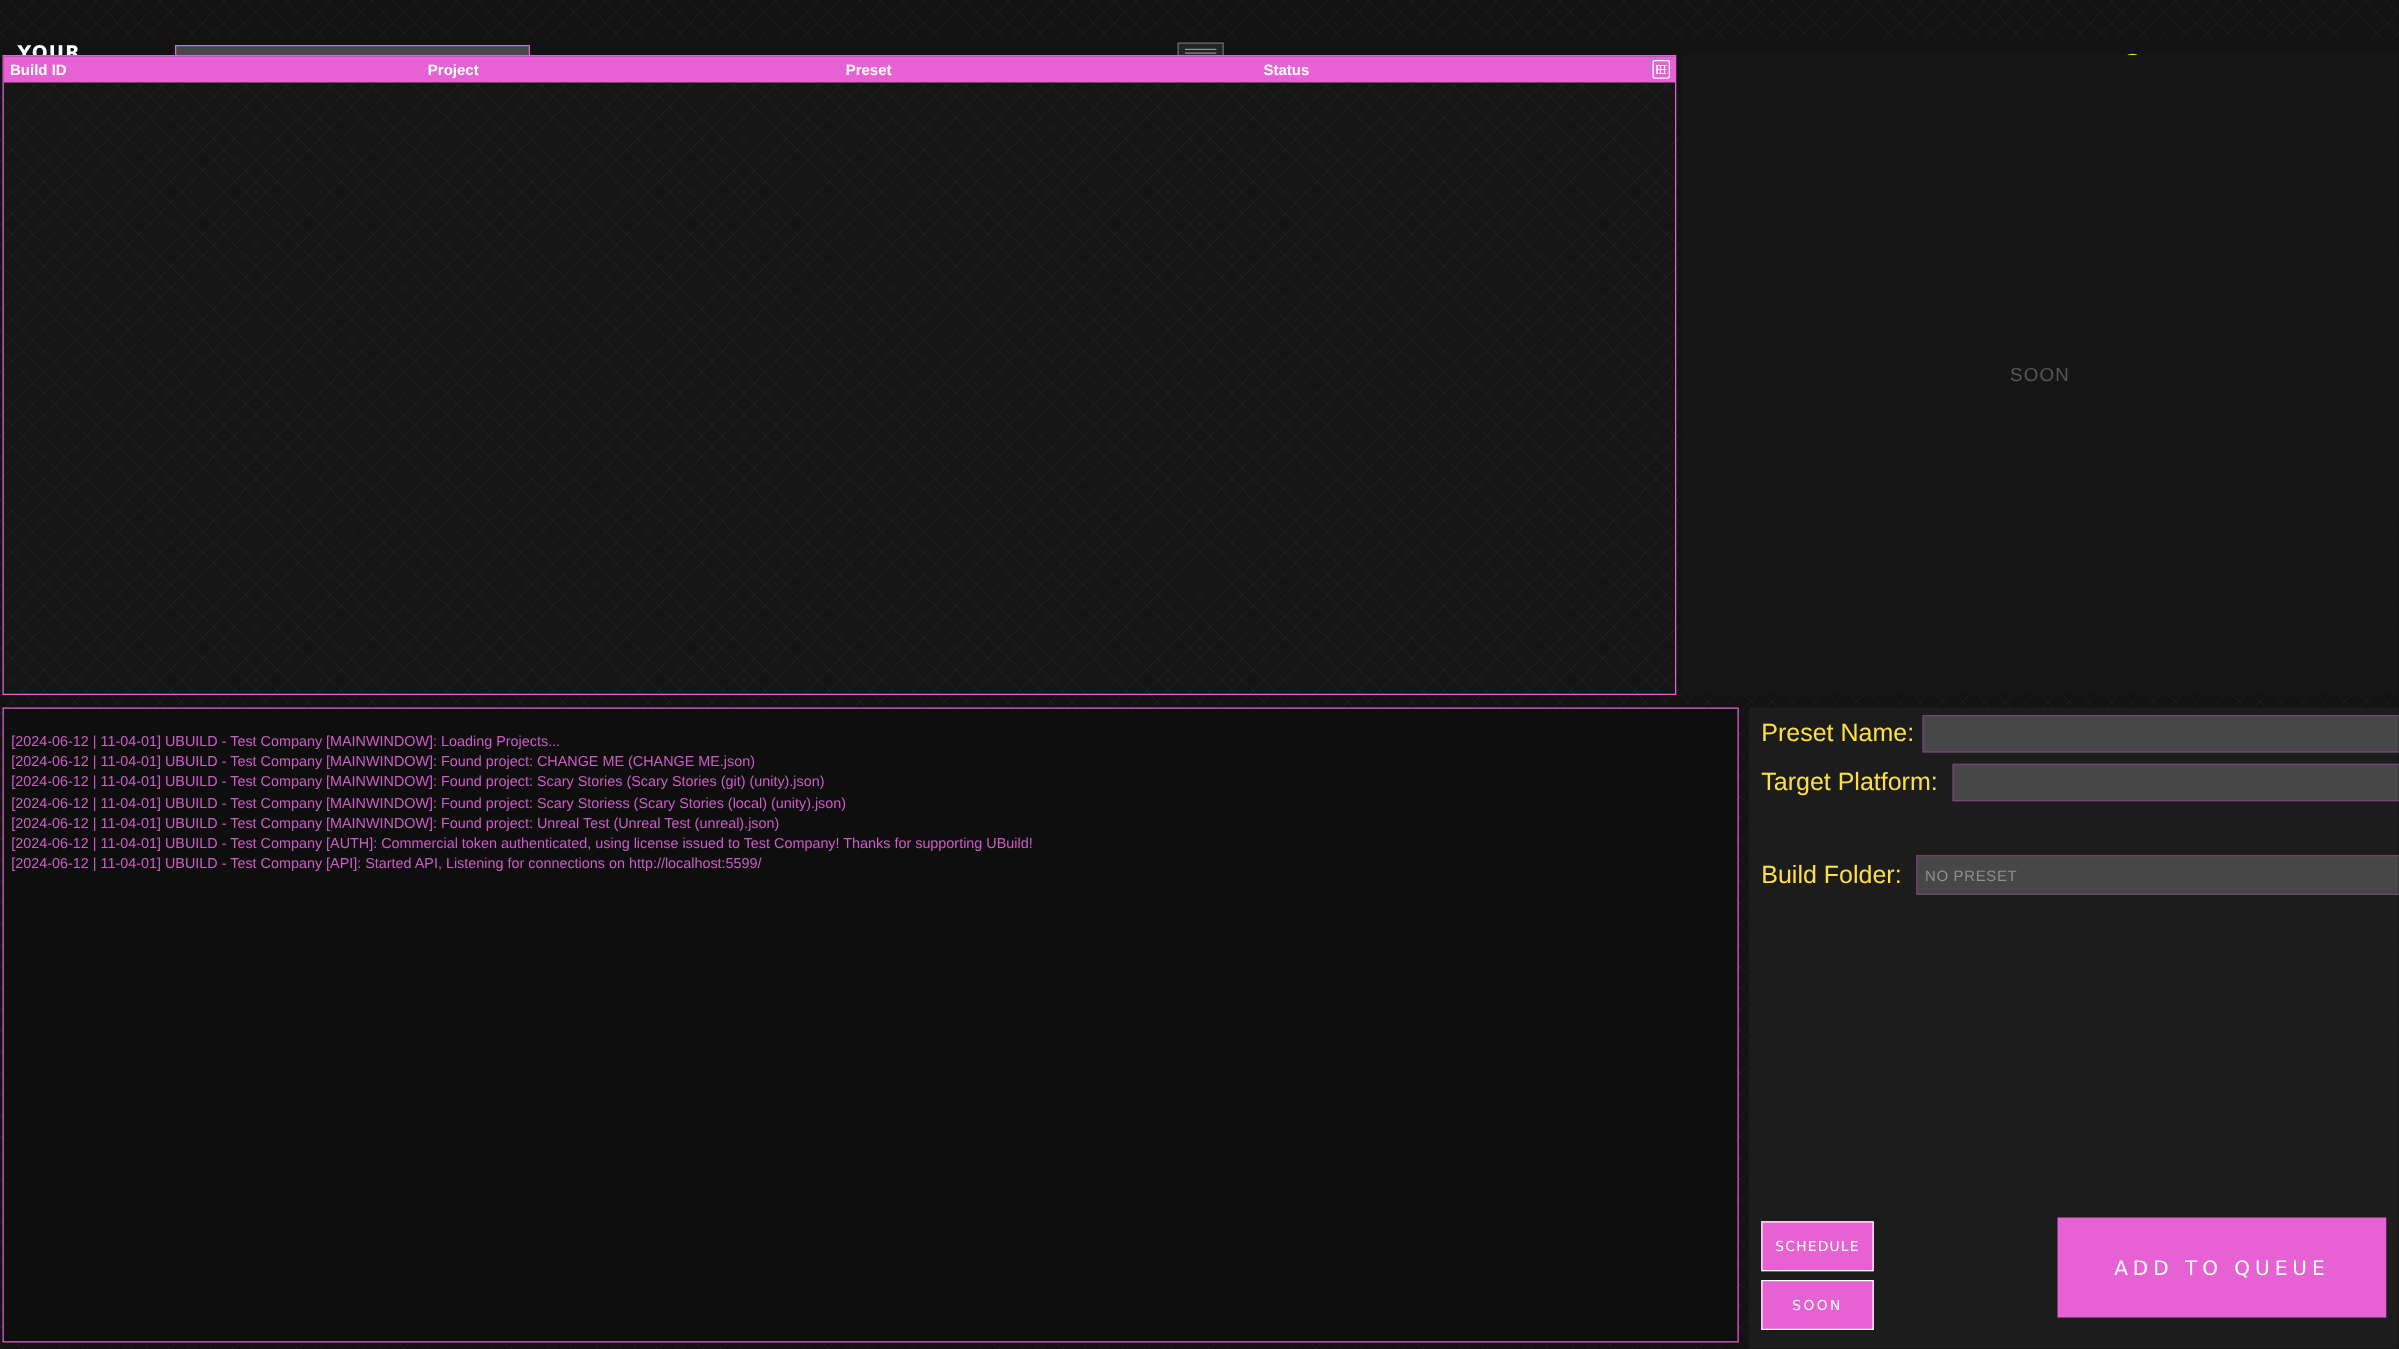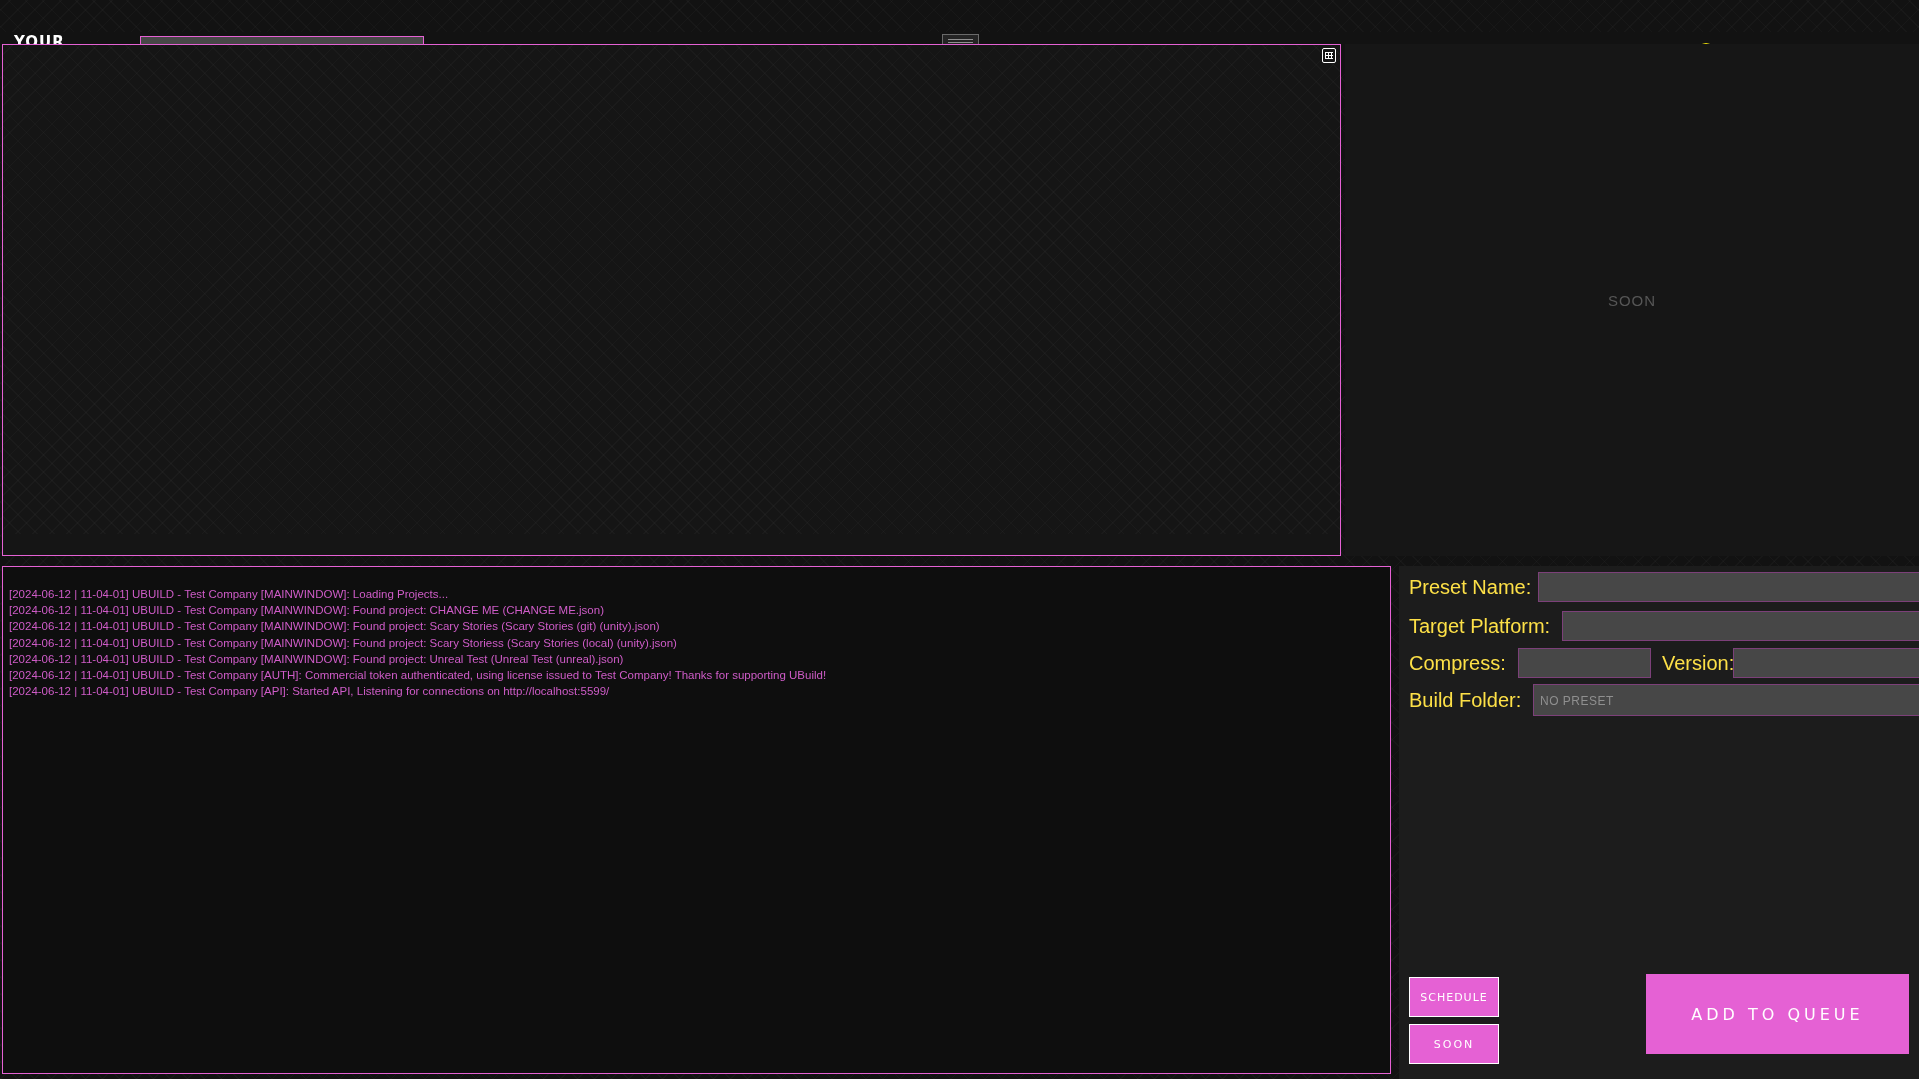--- a/index.html
+++ b/index.html
@@ -179,20 +179,26 @@
         <path fill="#fff" d="M16 2.5l-4 0 4 4zM2.5 16l0-4 4 4z"></path>
       </svg>
     </button>
     <button class="wicon">
         <span class="close-box">x</span>
       </button>
   </div>
 </div>
 
 <div class="queue-table hatch">
+  <div class="queue-header">
+      <div class="col">Build ID</div>
+      <div class="col">Project</div>
+      <div class="col">Preset</div>
+      <div class="col">Status</div>
+    </div>
   <button class="clear-queue">
       <i></i>
     </button>
   <div class="queue-body hatch"></div>
 </div>
 
 <div class="queue-preview hatch">
   <span class="soon-label">SOON</span>
 </div>
 
@@ -213,26 +219,20 @@
   <div class="frow row1">
     <label>Preset Name:</label>
     <input class="tin" type="text" value="" style="">
   </div>
 
   <div class="frow row2">
     <label>Target Platform:</label>
     <input class="tin" type="text" value="" style="">
   </div>
 
-  <div class="frow row3">
-    <label>Compress:</label>
-    <input class="tin compress" type="text" value="" style="">
-    <label class="vlabel">Version:</label>
-    <input class="tin version" type="text" value="" style="">
-  </div>
 
   <div class="frow row4">
     <label>Build Folder:</label>
     <input class="tin" type="text" placeholder="NO PRESET" style="">
   </div>
 
   <button class="btn schedule-btn">SCHEDULE</button>
   <button class="btn soon-btn">SOON</button>
   <button class="btn addqueue-btn">ADD TO QUEUE</button>
 </div>

